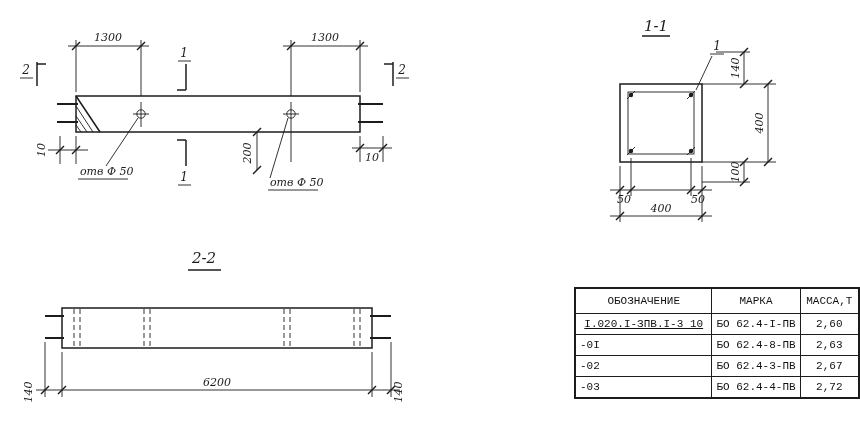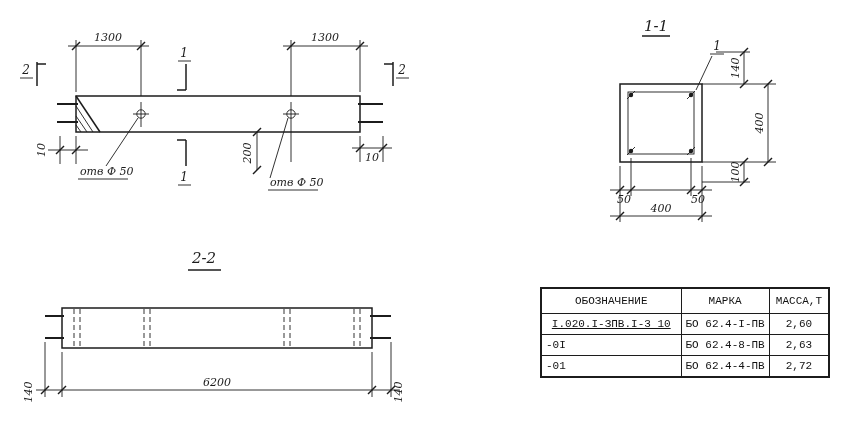--- a/index.html
+++ b/index.html
@@ -8,21 +8,21 @@
   svg line,svg rect,svg circle,svg path{stroke:#1c1c1c;fill:none;}
   .thin{stroke-width:0.9;}
   .med{stroke-width:1.5;}
   .thick{stroke-width:2;}
   .dash{stroke-width:0.9;stroke-dasharray:5 3;}
   .dot{fill:#1c1c1c;stroke:none;}
   svg text{font-family:"DejaVu Serif",serif;font-style:italic;fill:#1c1c1c;stroke:none;}
   .dim{font-size:11px;}
   .mark{font-size:12px;}
   .ttl{font-size:15px;}
-  .tbl{position:absolute;left:540px;top:287px;}
+  .tbl{position:absolute;left:574px;top:287px;}
   .tbl table{border-collapse:collapse;border:2px solid #1c1c1c;
     font-family:"Liberation Mono","DejaVu Sans Mono",monospace;font-size:11px;color:#111;}
   .tbl th,.tbl td{border:1px solid #1c1c1c;padding:0 4px;white-space:nowrap;}
   .tbl th{font-weight:normal;height:24px;text-align:center;}
   .tbl td{height:20px;}
   .c1{width:140px;} .c2{width:80px;} .c3{width:60px;}
   .desig0{text-align:center;padding-left:6px;text-decoration:underline;}
   .desig{text-align:left;padding-right:12px;}
   .markcell{text-align:center;}
   .masscell{text-align:center;}
@@ -262,19 +262,24 @@
         <td class="desig0">I.020.I-ЗПВ.I-3 10</td>
         <td class="markcell">БО 62.4-I-ПВ</td>
         <td class="masscell">2,60</td>
       </tr>
       <tr>
         <td class="desig">-0I</td>
         <td class="markcell">БО 62.4-8-ПВ</td>
         <td class="masscell">2,63</td>
       </tr>
       <tr>
-        <td class="desig">-01</td>
+        <td class="desig">-02</td>
+        <td class="markcell">БО 62.4-3-ПВ</td>
+        <td class="masscell">2,67</td>
+      </tr>
+      <tr>
+        <td class="desig">-03</td>
         <td class="markcell">БО 62.4-4-ПВ</td>
         <td class="masscell">2,72</td>
       </tr>
     </tbody>
   </table>
 </div>
 
 </body></html>

